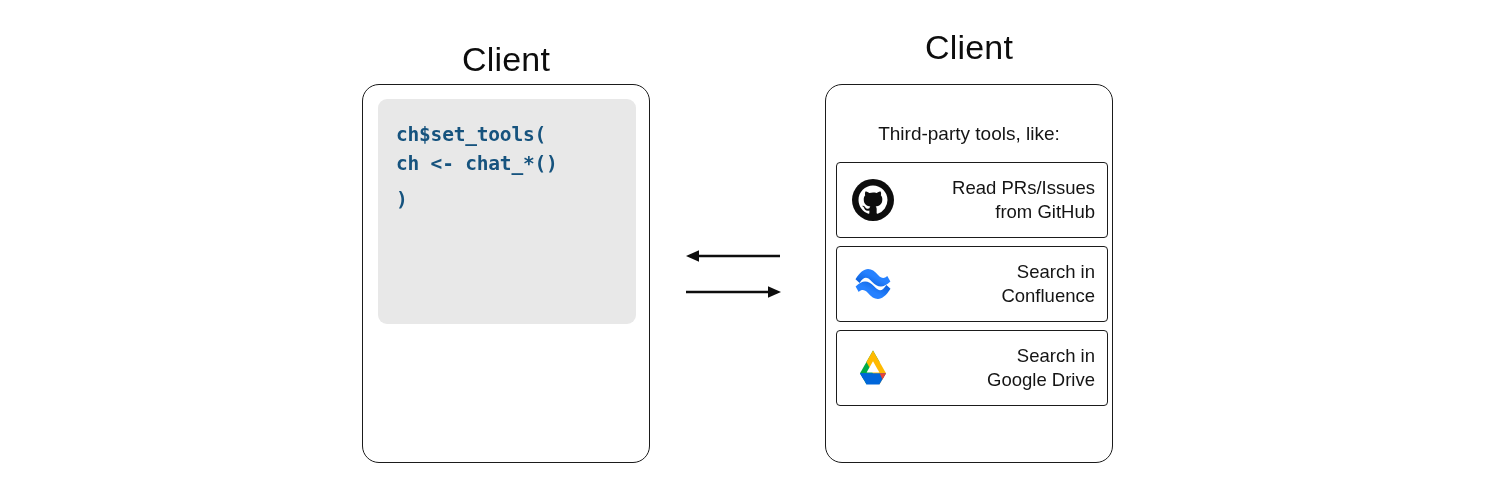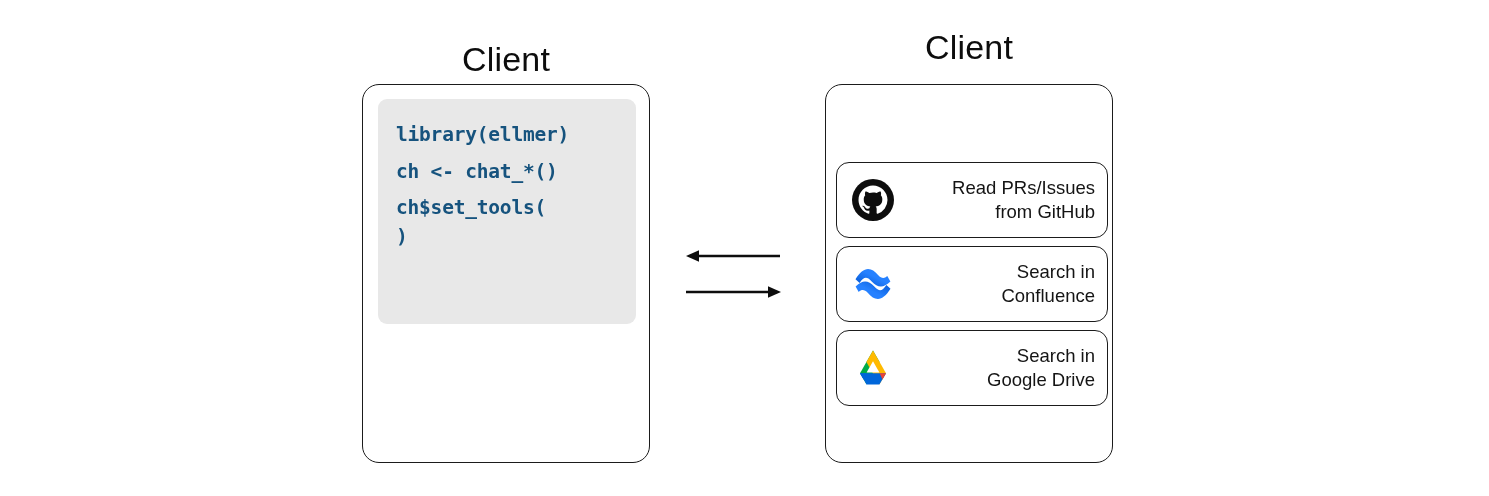--- a/index.html
+++ b/index.html
@@ -109,21 +109,21 @@
 
   .tool-list {
     position: absolute;
     left: 10px;
     top: 77px;
     width: 272px;
   }
   .tool-card {
     position: relative;
     border: 1.6px solid #1b1b1b;
-    border-radius: 13px;
+    border-radius: 4px;
     background: #ffffff;
     box-sizing: border-box;
     height: 76px;
     margin-bottom: 8px;
     display: flex;
     align-items: center;
     padding: 0 12px 0 12px;
   }
   .tool-card:last-child {
     margin-bottom: 0;
@@ -157,42 +157,42 @@
 <body>
 
 <div class="stage">
 
   <div class="col-title" id="client-title">Client</div>
 
   <div class="col-title" id="server-title">Client</div>
 
   <div class="panel" id="client-panel">
     <div id="code-block">
-      <div class="code-line">library(ellmer)</div>
+      <div class="code-line tight">ch$set_tools(</div>
       <div class="code-line">ch &lt;- chat_*()</div>
-      <div class="code-line tight">ch$set_tools(</div>
       <div class="code-line">)</div>
     </div>
   </div>
 
   <div id="arrows">
     <svg width="110" height="62" viewBox="0 0 110 62">
       <g>
         <line x1="100" y1="16" x2="14" y2="16" stroke="#0d0d0d" stroke-width="2.6"></line>
         <polygon points="6,16 19,10.2 19,21.8" fill="#0d0d0d"></polygon>
       </g>
       <g>
         <line x1="6" y1="52" x2="92" y2="52" stroke="#0d0d0d" stroke-width="2.6"></line>
         <polygon points="101,52 88,46.2 88,57.8" fill="#0d0d0d"></polygon>
       </g>
     </svg>
   </div>
 
   <div class="panel" id="server-panel">
 
+    <div id="server-heading">Third-party tools, like:</div>
 
     <div class="tool-list">
 
       <div class="tool-card">
         <span class="tool-icon">
           <svg viewBox="0 0 48 48" width="48" height="48">
             <circle cx="24" cy="24" r="21" fill="#0d0d0d"></circle>
             <path fill="#ffffff" d="M24 9.5c-8 0-14.5 6.5-14.5 14.5 0 6.4 4.15 11.83 9.9 13.75.72.13.99-.31.99-.7
               0-.34-.01-1.26-.02-2.47-4.03.87-4.88-1.94-4.88-1.94-.66-1.68-1.61-2.13-1.61-2.13-1.32-.9.1-.88.1-.88
               1.46.1 2.22 1.5 2.22 1.5 1.29 2.22 3.4 1.58 4.23 1.21.13-.94.51-1.58.92-1.94-3.22-.37-6.6-1.61-6.6-7.17

